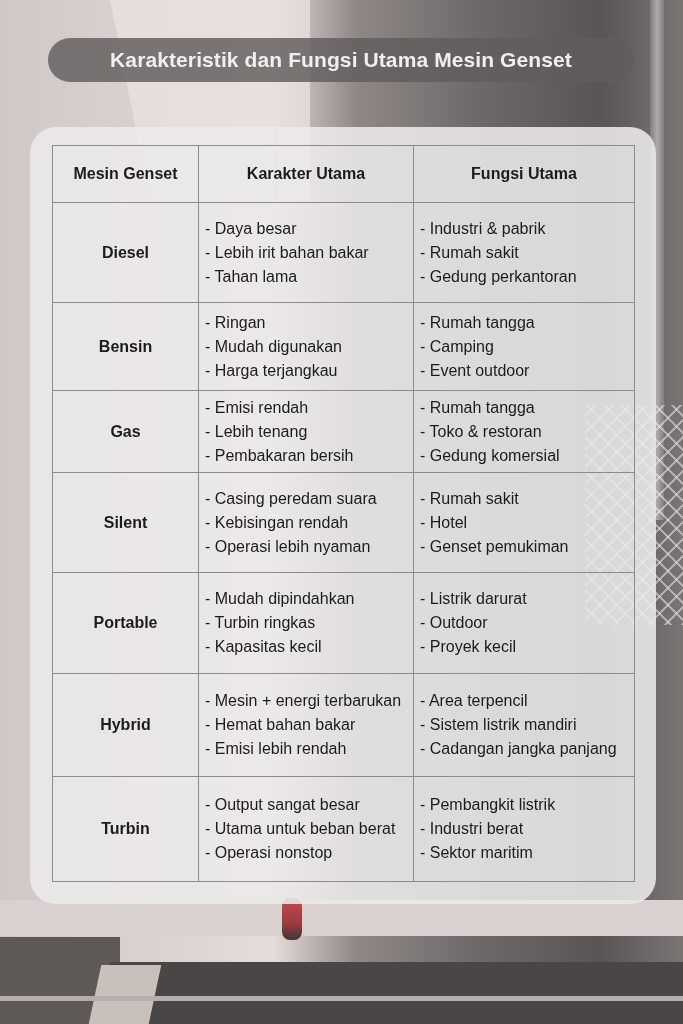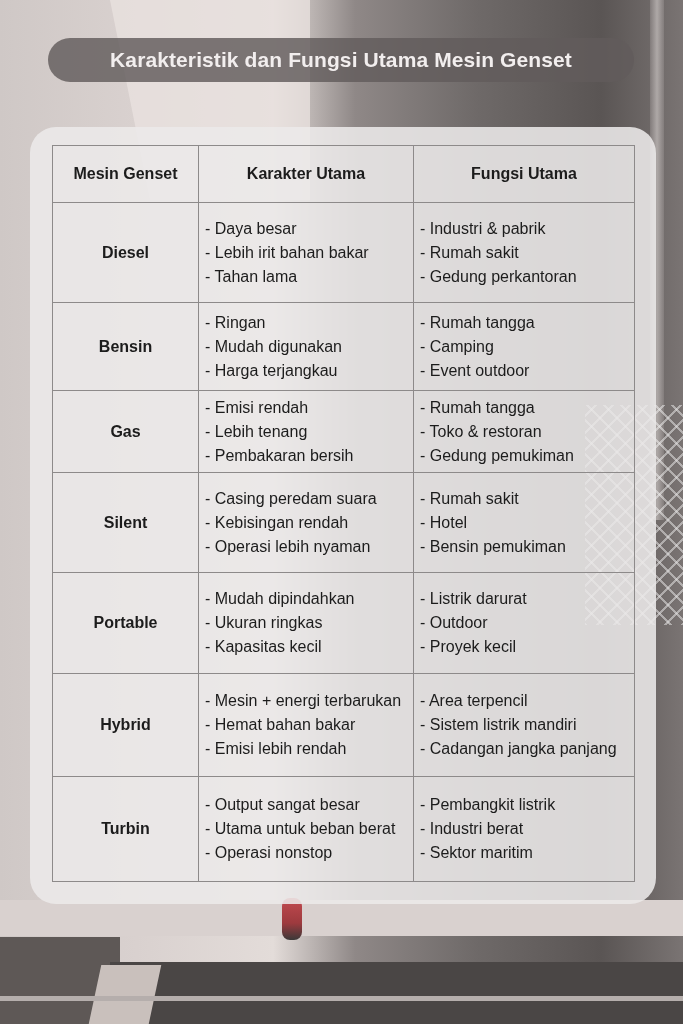--- a/index.html
+++ b/index.html
@@ -184,43 +184,43 @@
       <tr style="height:82px">
         <td class="name">Gas</td>
         <td class="list">
           <span class="item">- Emisi rendah</span>
           <span class="item">- Lebih tenang</span>
           <span class="item">- Pembakaran bersih</span>
         </td>
         <td class="list">
           <span class="item">- Rumah tangga</span>
           <span class="item">- Toko &amp; restoran</span>
-          <span class="item">- Gedung pemukiman</span>
+          <span class="item">- Gedung komersial</span>
         </td>
       </tr>
 
       <tr style="height:100px">
         <td class="name">Silent</td>
         <td class="list">
           <span class="item">- Casing peredam suara</span>
           <span class="item">- Kebisingan rendah</span>
           <span class="item">- Operasi lebih nyaman</span>
         </td>
         <td class="list">
           <span class="item">- Rumah sakit</span>
           <span class="item">- Hotel</span>
-          <span class="item">- Bensin pemukiman</span>
+          <span class="item">- Genset pemukiman</span>
         </td>
       </tr>
 
       <tr style="height:101px">
         <td class="name">Portable</td>
         <td class="list">
           <span class="item">- Mudah dipindahkan</span>
-          <span class="item">- Ukuran ringkas</span>
+          <span class="item">- Turbin ringkas</span>
           <span class="item">- Kapasitas kecil</span>
         </td>
         <td class="list">
           <span class="item">- Listrik darurat</span>
           <span class="item">- Outdoor</span>
           <span class="item">- Proyek kecil</span>
         </td>
       </tr>
 
       <tr style="height:103px">

